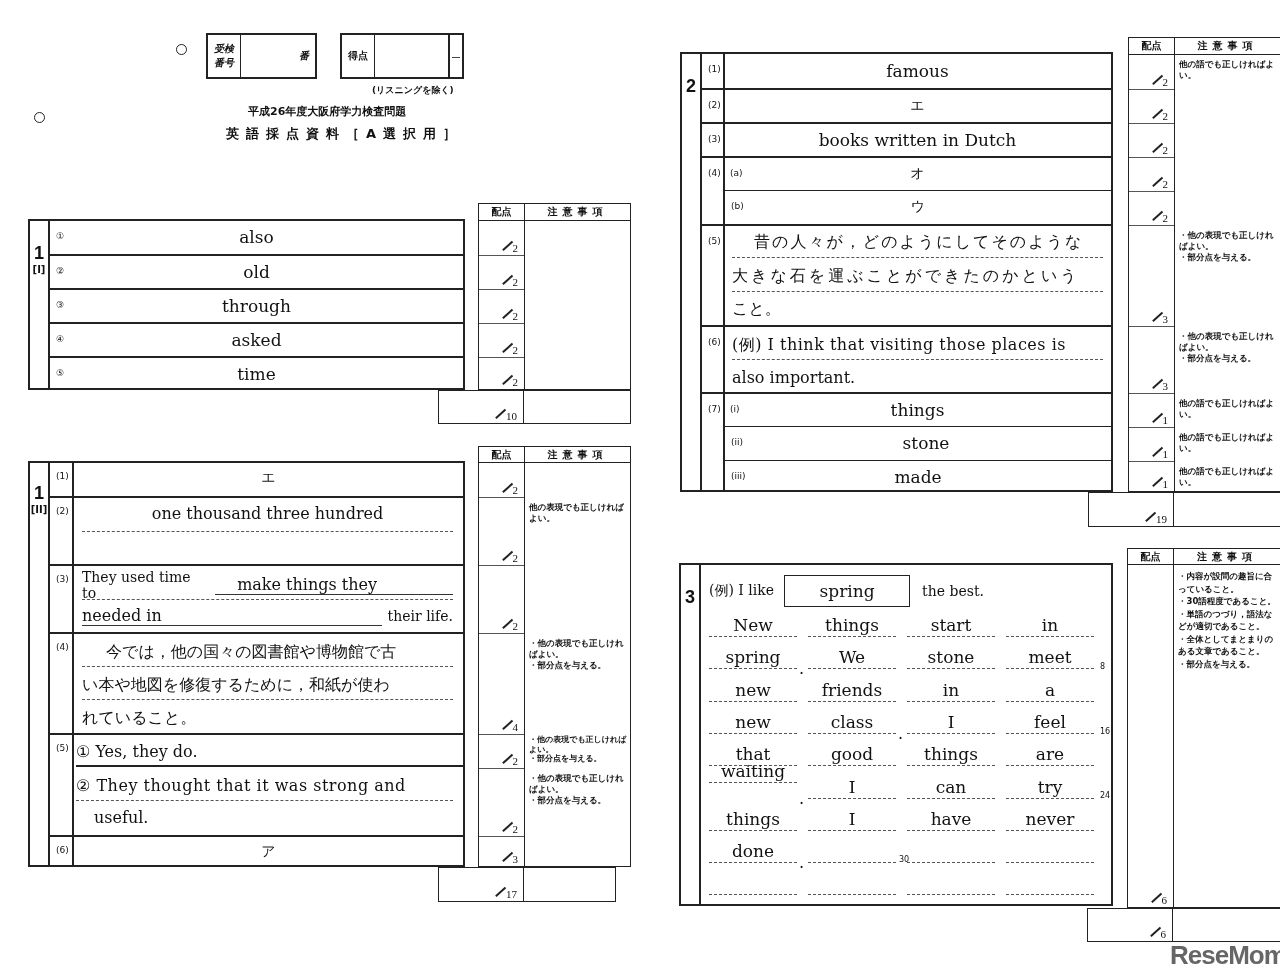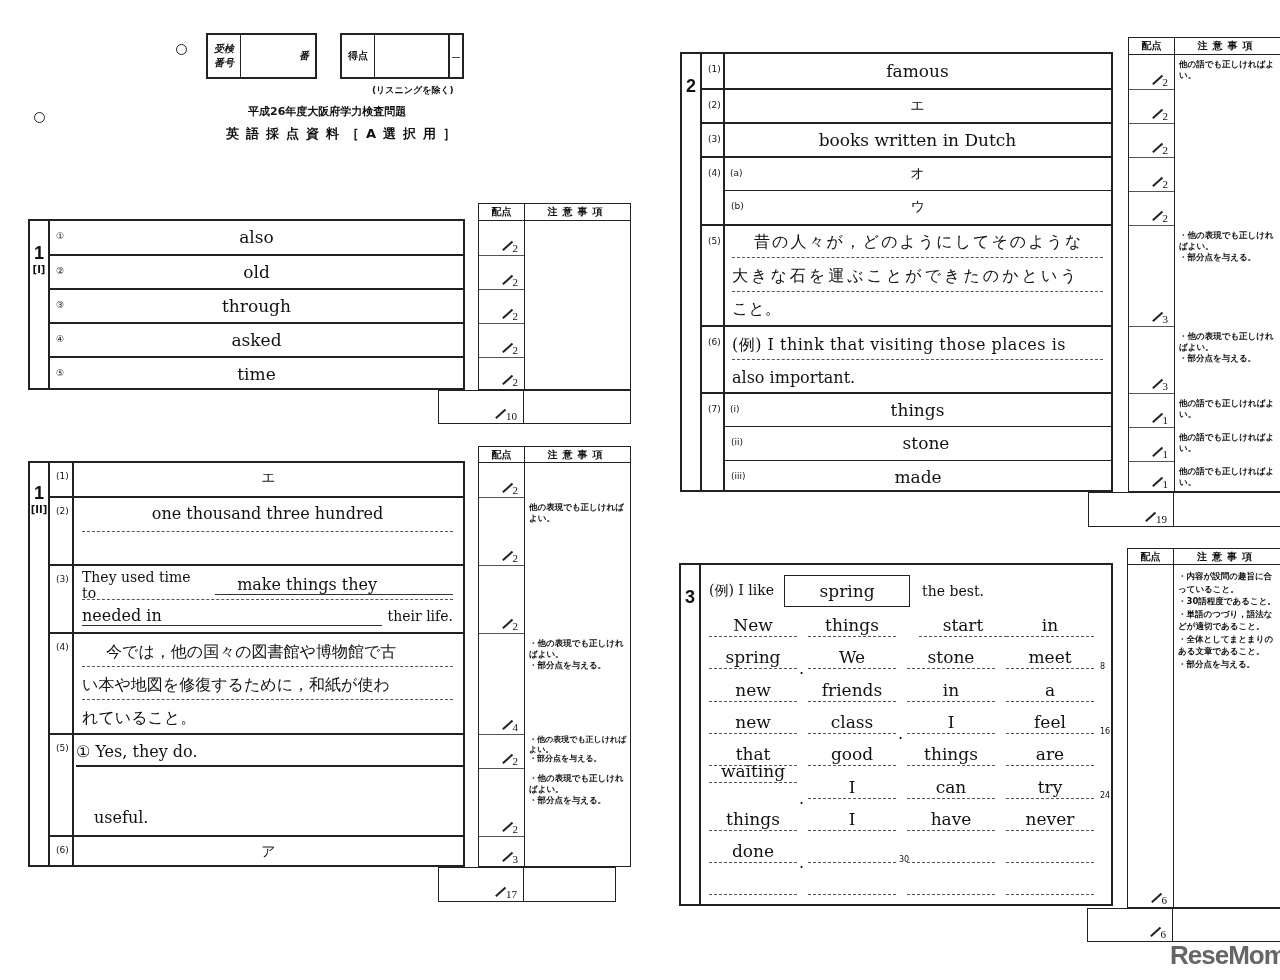--- a/index.html
+++ b/index.html
@@ -144,20 +144,21 @@
   <div class="abs row" style="left:20px;top:169px;right:0;height:101px;">
     <span class="abs qnum" style="left:6px;top:8px;">(4)</span>
     <div class="abs dotline ans-jp" style="left:32px;right:10px;top:2px;height:31px;line-height:31px;padding-left:24px;">今では，他の国々の図書館や博物館で古</div>
     <div class="abs dotline ans-jp" style="left:32px;right:10px;top:35px;height:31px;line-height:31px;">い本や地図を修復するために，和紙が使わ</div>
     <div class="abs ans-jp" style="left:32px;right:10px;top:68px;height:31px;line-height:31px;">れていること。</div>
   </div>
 
   <div class="abs row" style="left:20px;top:270px;right:0;height:102px;">
     <span class="abs qnum" style="left:6px;top:8px;">(5)</span>
     <div class="abs ans" style="left:26px;right:0;top:2px;height:30px;line-height:30px;text-align:left;font-size:16px;border-bottom:2px solid #222;">① Yes, they do.</div>
+    <div class="abs dotline ans" style="left:26px;right:10px;top:36px;height:30px;line-height:30px;text-align:left;font-size:16px;letter-spacing:0.5px;">② They thought that it was strong and</div>
     <div class="abs ans" style="left:44px;right:10px;top:68px;height:30px;line-height:30px;text-align:left;font-size:16px;">useful.</div>
   </div>
 
   <div class="abs row" style="left:20px;top:372px;right:0;height:32px;">
     <span class="abs qnum" style="left:6px;top:8px;">(6)</span>
     <div class="abs ans-jp" style="left:24px;right:0;top:6px;text-align:center;font-size:14px;">ア</div>
   </div>
 </div>
 <div class="abs side" style="left:478px;top:446px;width:153px;height:421px;">
   <div class="sidehdr" style="height:15px;">
@@ -336,21 +337,21 @@
     <div class="secnum" style="margin-top:22px;">3</div>
   </div>
   <div class="abs" style="left:28px;top:10px;display:flex;align-items:center;font-size:14px;">
     <span>(例) I like</span>
     <span style="display:inline-block;width:124px;height:30px;border:1.5px solid #222;text-align:center;line-height:30px;font-size:17px;margin:0 12px 0 10px;">spring</span>
     <span>the best.</span>
   </div>
   <div class="abs" id="grid" style="left:28px;top:48px;width:390px;">
       <div class="abs grid-word" style="left: 0px; top: 0px; width: 88px;">New</div>
       <div class="abs grid-word" style="left: 99px; top: 0px; width: 88px;">things</div>
-      <div class="abs grid-word" style="left: 210px; top: 0px; width: 88px;">start</div>
+      <div class="abs grid-word" style="left: 198px; top: 0px; width: 88px;">start</div>
       <div class="abs grid-word" style="left: 297px; top: 0px; width: 88px;">in</div>
       <div class="abs grid-word" style="left: 0px; top: 32.3px; width: 88px;">spring</div>
       <div class="abs" style="left: 90px; top: 46.3px; font-size: 16px;">.</div>
       <div class="abs grid-word" style="left: 99px; top: 32.3px; width: 88px;">We</div>
       <div class="abs grid-word" style="left: 198px; top: 32.3px; width: 88px;">stone</div>
       <div class="abs grid-word" style="left: 297px; top: 32.3px; width: 88px;">meet</div>
       <div class="abs grid-word" style="left: 0px; top: 64.6px; width: 88px;">new</div>
       <div class="abs grid-word" style="left: 99px; top: 64.6px; width: 88px;">friends</div>
       <div class="abs grid-word" style="left: 198px; top: 64.6px; width: 88px;">in</div>
       <div class="abs grid-word" style="left: 297px; top: 64.6px; width: 88px;">a</div>

